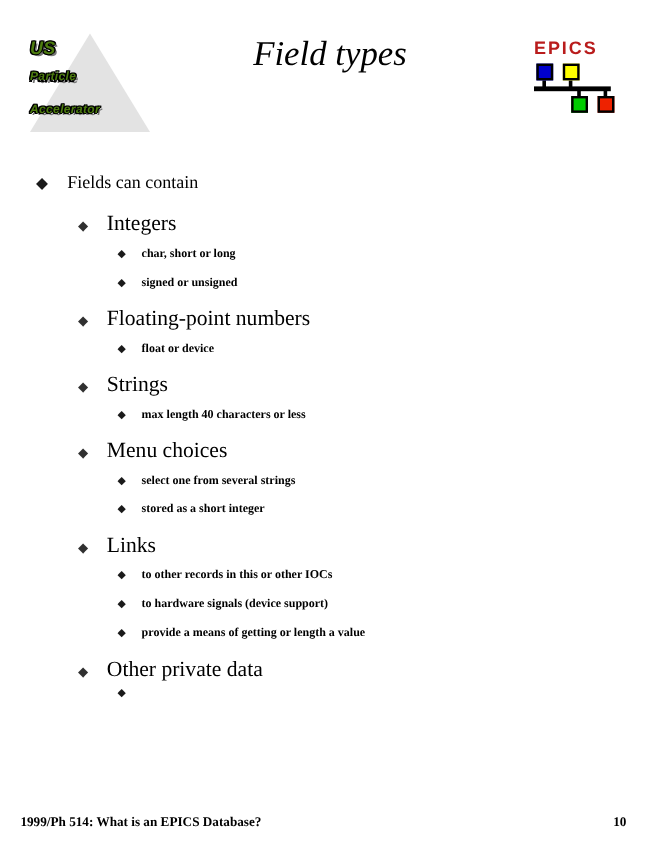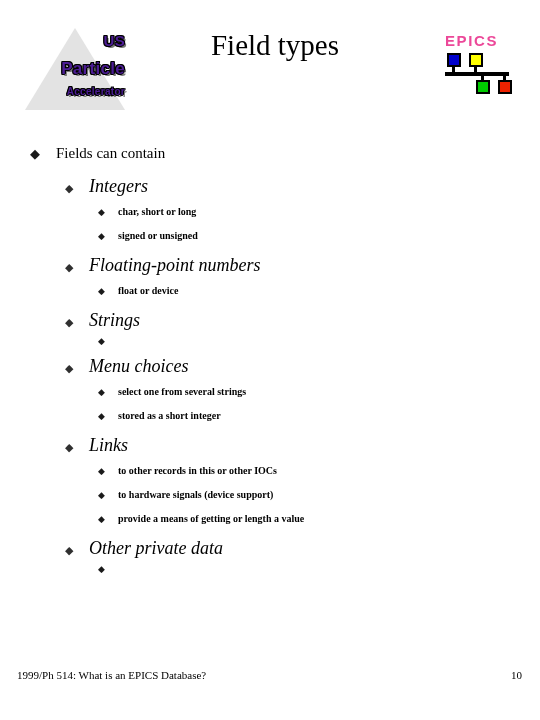--- a/index.html
+++ b/index.html
@@ -38,42 +38,44 @@
     left: 0; top: 4px;
     width: 0; height: 0;
     border-left: 50px solid transparent;
     border-right: 50px solid transparent;
     border-bottom: 82px solid #e3e3e3;
   }
   .uspas-text {
     position: absolute;
     left: 0; top: 0;
     width: 100px;
-    text-align: right;
+    text-align: left;
     font-family: "Liberation Sans", "DejaVu Sans", sans-serif;
     font-weight: bold;
-    color: #4c1d95;
+    font-style: italic;
+    color: #4d7c0f;
     text-shadow:
       -1px 0 #000, 1px 0 #000, 0 -1px #000, 0 1px #000,
       -1px -1px #000, 1px -1px #000, -1px 1px #000, 2px 2px #777;
     white-space: nowrap;
     letter-spacing: 0.3px;
   }
   .uspas-l1 { top: 8px;  font-size: 15px; }
-  .uspas-l2 { top: 35px; font-size: 17px; }
+  .uspas-l2 { top: 35px; font-size: 10px; }
   .uspas-l3 { top: 62px; font-size: 10px; }
 
   
   .slide-title {
     position: absolute;
     left: 150px;
     top: 28px;
     width: 250px;
     text-align: center;
     font-family: "Liberation Serif", "DejaVu Serif", serif;
+    font-style: italic;
     font-size: 29px;
     line-height: 34px;
     color: #000000;
     white-space: nowrap;
   }
 
   
   .epics-logo {
     position: absolute;
     left: 443px;
@@ -81,21 +83,21 @@
     width: 72px;
     height: 64px;
   }
   .epics-word {
     position: absolute;
     left: 2px; top: 0;
     font-family: "Liberation Sans", "DejaVu Sans", sans-serif;
     font-weight: bold;
     font-size: 15px;
     letter-spacing: 1.6px;
-    color: #ec4899;
+    color: #b91c1c;
     white-space: nowrap;
   }
   .epics-net { position: absolute; left: 0; top: 20px; width: 72px; height: 44px; }
   .node {
     position: absolute;
     width: 14px; height: 14px;
     border: 2px solid #000000;
     box-sizing: border-box;
   }
   .node-blue   { left: 4px;  top: 1px;  background: #0000cc; }
@@ -136,34 +138,35 @@
   .bullet-text { flex: 0 0 auto; }
 
   
   .lvl1 { margin-left: 30px; margin-top: 12px; }
   .lvl1 .bullet-mark { font-size: 13px; width: 26px; }
   .lvl1 .bullet-text { font-size: 15px; line-height: 26px; }
 
   
   .lvl2 { margin-left: 65px; margin-top: 9px; }
   .lvl2 .bullet-mark { font-size: 11px; width: 24px; color: #303030; }
-  .lvl2 .bullet-text { font-size: 18px; line-height: 22px; font-style: italic; }
+  .lvl2 .bullet-text { font-size: 18px; line-height: 22px; }
 
   
   .lvl3 { margin-left: 98px; margin-top: 6px; }
   .lvl3 .bullet-mark { font-size: 9px; width: 20px; }
   .lvl3 .bullet-text { font-size: 10px; line-height: 18px; font-weight: bold; }
 
   
   .slide-footer {
     position: absolute;
     left: 0;
-    bottom: 36px;
+    bottom: 26px;
     width: 540px;
     height: 16px;
+    font-weight: bold;
   }
   .footer-left {
     position: absolute;
     left: 17px; top: 0;
     font-size: 11px;
     line-height: 14px;
     white-space: nowrap;
   }
   .footer-right {
     position: absolute;
@@ -230,20 +233,21 @@
       <div class="bullet-row lvl3">
         <span class="bullet-mark">◆</span>
         <span class="bullet-text">float or device</span>
       </div>
       <div class="bullet-row lvl2">
         <span class="bullet-mark">◆</span>
         <span class="bullet-text">Strings</span>
       </div>
       <div class="bullet-row lvl3">
         <span class="bullet-mark">◆</span>
+        <span class="bullet-text">max length 40 characters or less</span>
       </div>
       <div class="bullet-row lvl2">
         <span class="bullet-mark">◆</span>
         <span class="bullet-text">Menu choices</span>
       </div>
       <div class="bullet-row lvl3">
         <span class="bullet-mark">◆</span>
         <span class="bullet-text">select one from several strings</span>
       </div>
       <div class="bullet-row lvl3">

